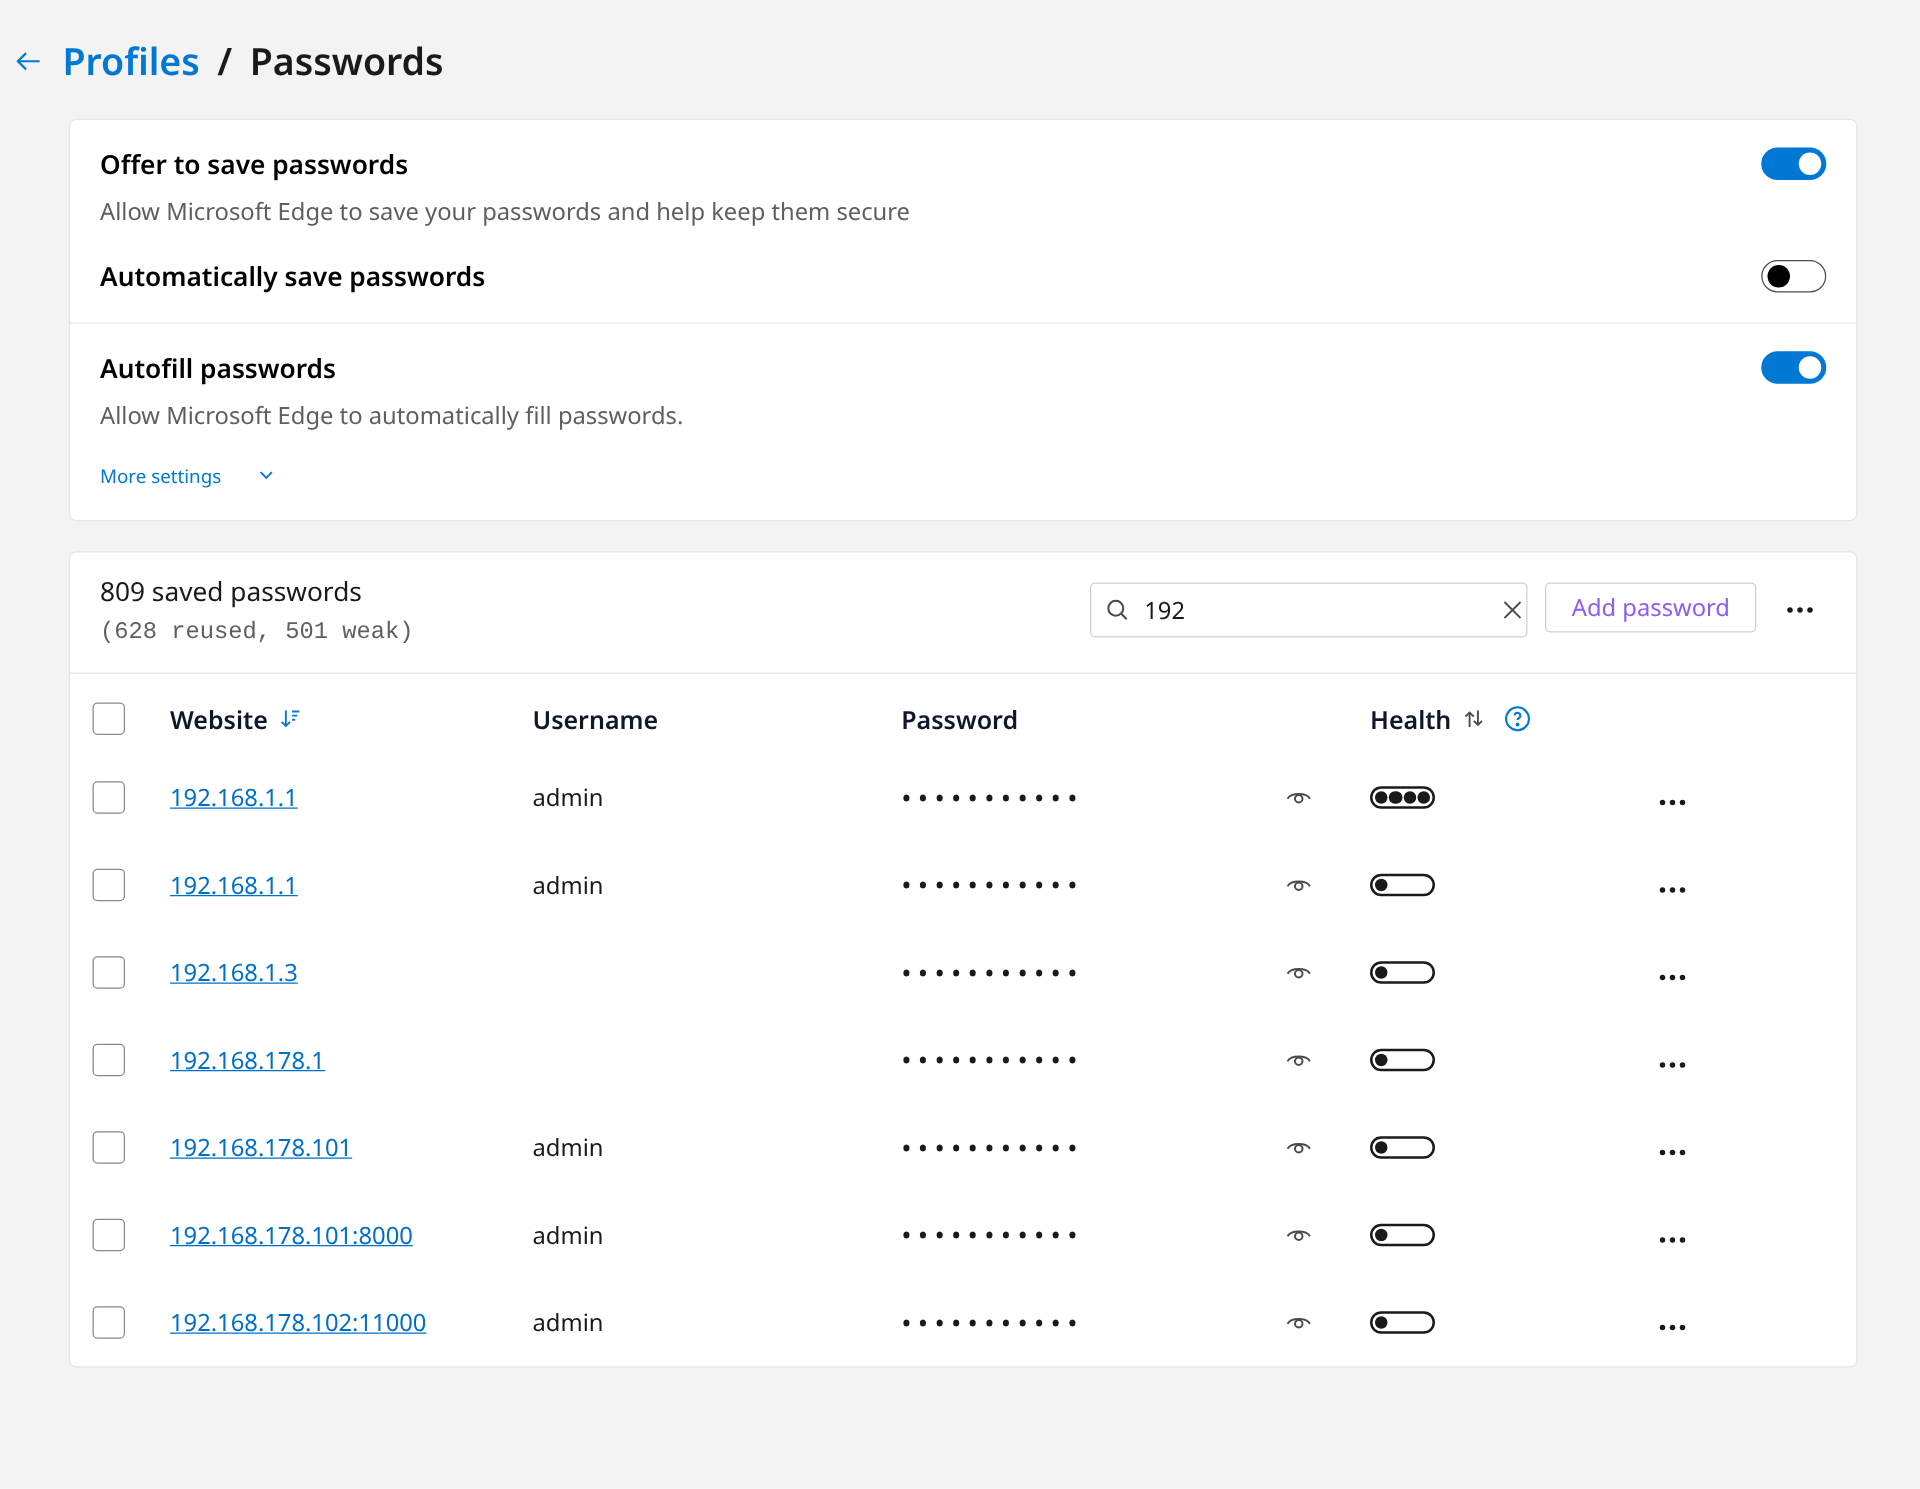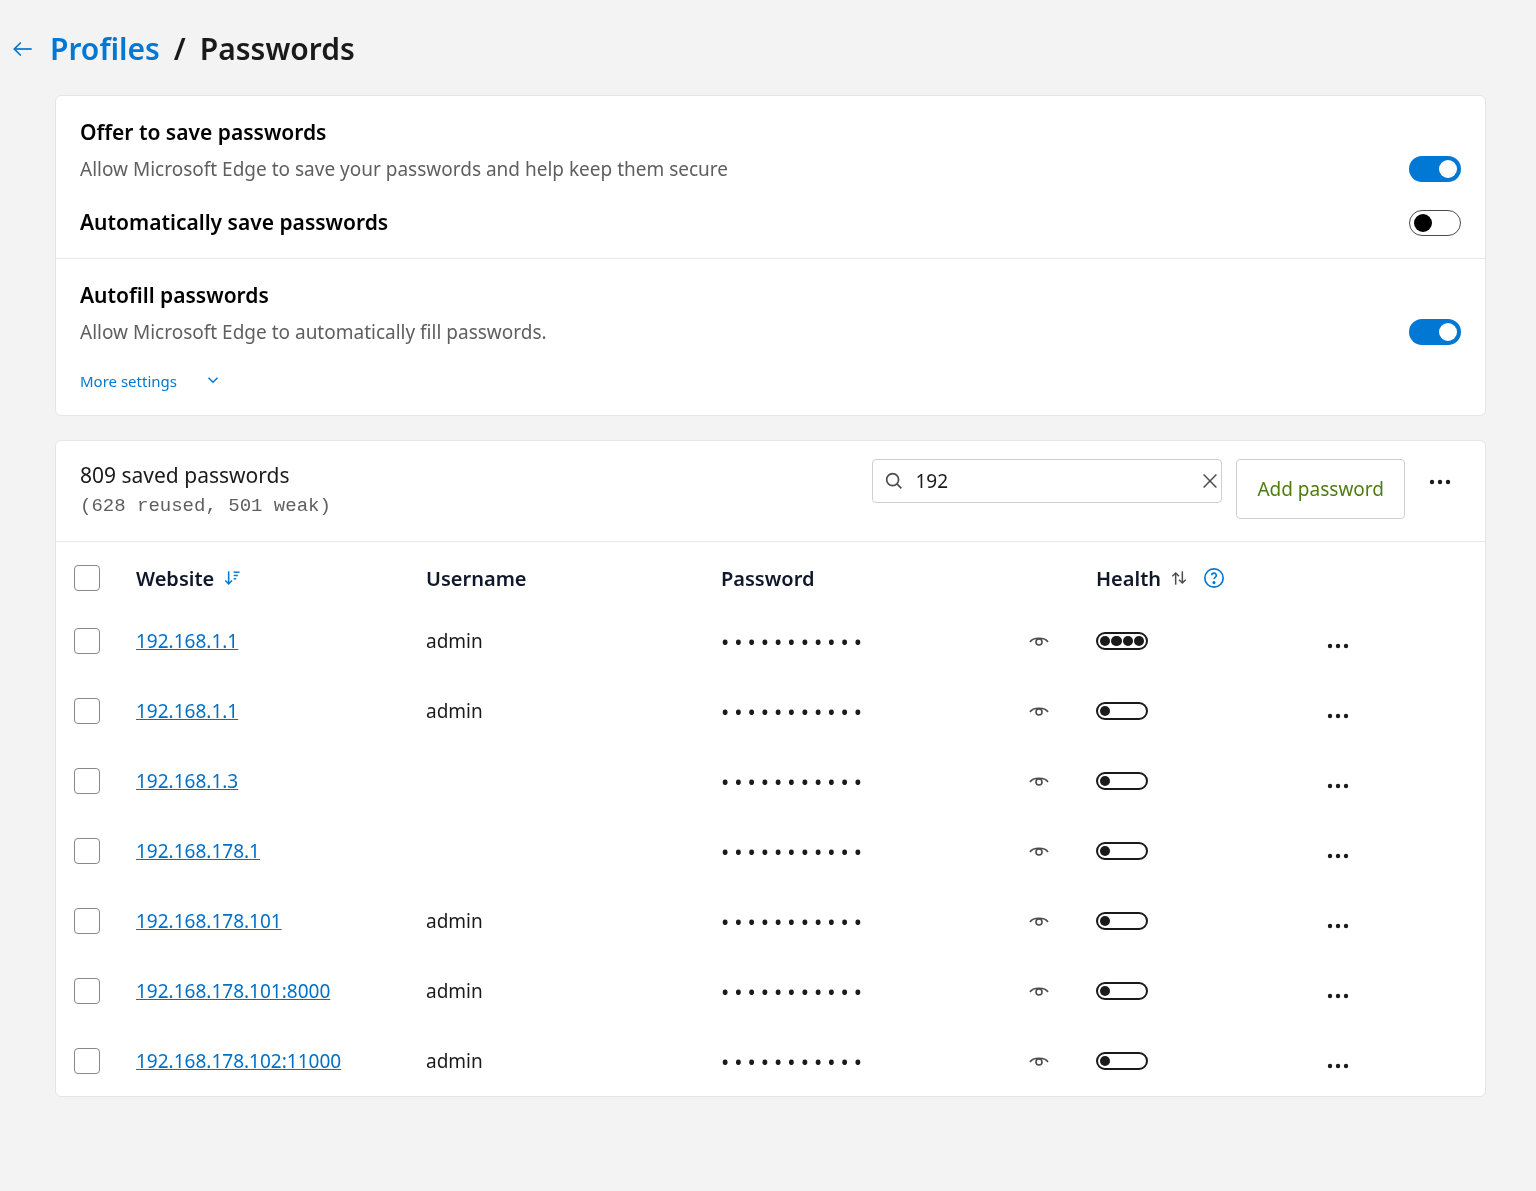--- a/index.html
+++ b/index.html
@@ -26,21 +26,21 @@
   .crumb-current { color: #1a1a1a; font-size: 30px; font-weight: 600; }
 
   .card {
     background: #fff;
     border: 1px solid #e5e5e5;
     border-radius: 6px;
     margin: 0 50px 24px 55px;
   }
 
   .setting-row {
-    display: flex; align-items: flex-end; justify-content: space-between;
+    display: flex; align-items: flex-start; justify-content: space-between;
     padding: 22px 24px;
   }
   .setting-row + .setting-row { padding-top: 4px; }
   .setting-divider { border-top: 1px solid #e8e8e8; }
   .setting-text { flex: 1; }
   .setting-title { font-weight: 600; font-size: 21px; color: #000; }
   .setting-desc { color: #5f5f5f; font-size: 19px; margin-top: 10px; }
 
   .toggle {
     width: 52px; height: 26px; border-radius: 13px; position: relative; cursor: pointer;
@@ -80,22 +80,22 @@
   }
   .search-box input {
     flex: 1; border: none; outline: none; font-size: 19px; padding: 0 10px;
     font-family: inherit; color: #1a1a1a;
   }
   .search-icon, .clear-icon { color: #4b4b4b; display:flex; align-items:center; }
   .clear-icon { cursor: pointer; }
 
   .add-btn {
     border: 1px solid #cfcfcf; background: #fff; border-radius: 4px;
-    height: 60px; padding: 0 20px; font-size: 19px; cursor: pointer;
-    font-family: inherit; color: #4d7c0f;
+    height: 40px; padding: 0 20px; font-size: 19px; cursor: pointer;
+    font-family: inherit; color: #8b5cf6;
   }
   .dots-btn {
     background: none; border: none; cursor: pointer; padding: 6px 10px;
     color: #1a1a1a; font-size: 24px; line-height: 1;
   }
 
   
   .tbl { width: 100%; }
   .tbl-head, .tbl-row {
     display: grid;

